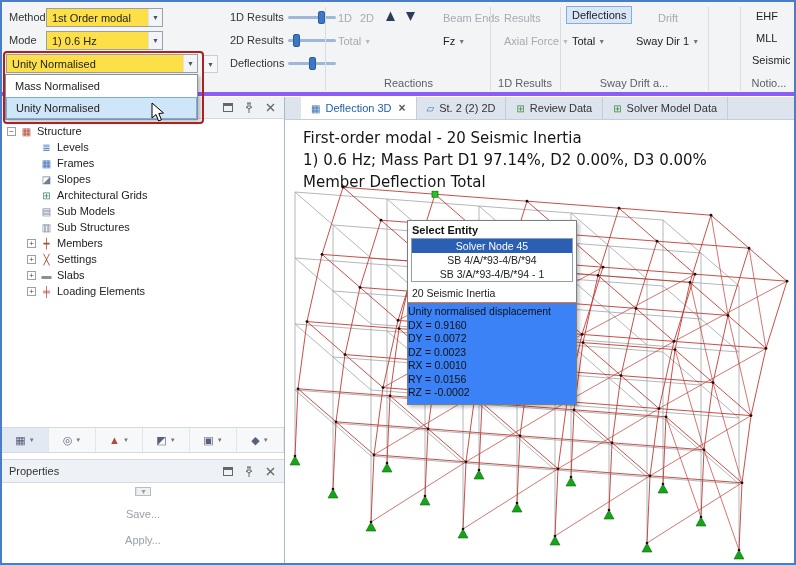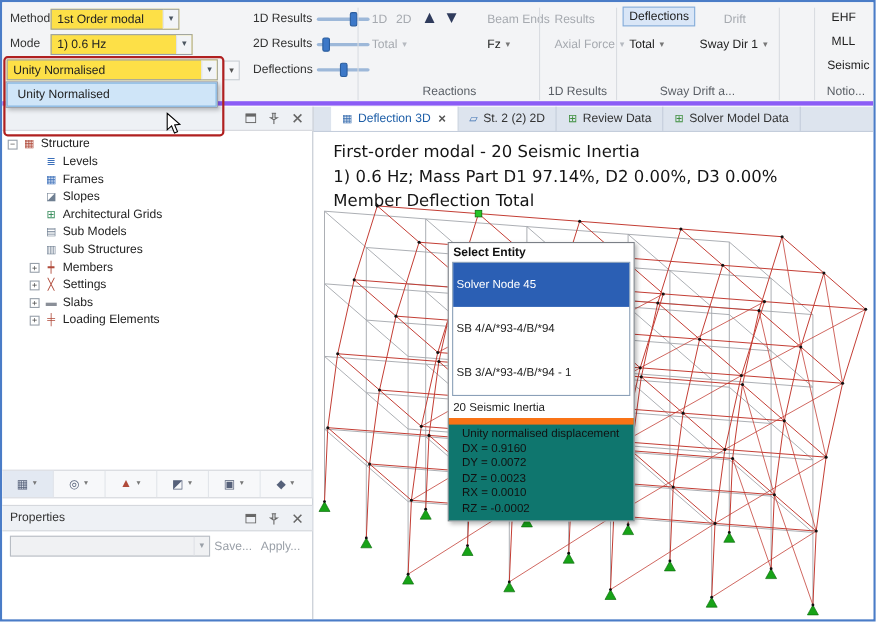--- a/index.html
+++ b/index.html
@@ -47,53 +47,53 @@
   .trow.child{padding-left:20px;}
   .exp{display:inline-flex;align-items:center;justify-content:center;width:9px;height:9px;border:1px solid #98a0aa;background:#fff;font-size:8px;line-height:7px;color:#444;flex:0 0 9px;cursor:pointer;}
   .exp-spacer{width:9px;flex:0 0 9px;}
   .ticon{width:13px;text-align:center;font-size:10px;flex:0 0 13px;}
   .tree-tabs{position:absolute;left:0;right:0;top:330px;height:26px;border-top:1px solid #d5d8dd;border-bottom:1px solid #d5d8dd;display:flex;background:#f7f8fa;}
   .ttab{flex:1;display:flex;align-items:center;justify-content:center;gap:3px;border-right:1px solid #e2e5ea;color:#56617a;font-size:11px;cursor:pointer;}
   .ttab.active{background:#e3e9f2;}
   .ttab .drop-arr{font-size:6px;}
   .props-header{position:absolute;left:0;right:0;top:362px;height:24px;background:#eef1f5;border-top:1px solid #d5d8dd;border-bottom:1px solid #d5d8dd;display:flex;align-items:center;gap:7px;padding:0 7px;}
   .props-header .ptitle{margin-right:auto;color:#333;}
-  .props-row{position:absolute;left:7px;right:7px;top:390px;display:flex;align-items:center;}
+  .props-row{position:absolute;left:7px;right:7px;top:390px;display:flex;align-items:center;gap:10px;flex-direction:column;}
   .props-combo{flex:1;height:19px;background:#f0f1f3;border:1px solid #b8bdc4;display:flex;align-items:center;}
   .props-combo .arr{margin-left:auto;width:14px;height:100%;display:flex;align-items:center;justify-content:center;color:#9aa0a8;font-size:7px;border-left:1px solid #dfe2e6;}
   .flatbtn{color:#9aa0a8;font-size:11px;padding:2px 4px;cursor:default;}
 
   
   .canvas{position:absolute;left:283px;top:118px;right:0;bottom:0;background:#fff;overflow:hidden;}
   .vp-header{position:absolute;left:18px;top:7px;z-index:1;font-family:"DejaVu Sans",sans-serif;font-size:15px;color:#151515;line-height:22px;white-space:nowrap;}
   #structure-svg{position:absolute;left:0;top:0;z-index:0;}
 
   
   .tooltip{position:absolute;left:122px;top:100px;width:170px;background:#fff;border:1px solid #7a7f86;box-shadow:2px 2px 4px rgba(0,0,0,.28);font-size:10.5px;z-index:2;}
   .tt-title{font-weight:bold;font-size:11px;padding:3px 4px 2px;color:#111;}
   .tt-list{border:1px solid #8ba0b8;margin:0 3px 3px;background:#fff;}
-  .tt-row{padding:14px 3px;color:#222;white-space:nowrap;overflow:hidden;cursor:default;}
+  .tt-row{padding:1px 3px;color:#222;white-space:nowrap;overflow:hidden;cursor:default;text-align:center;}
   .tt-row.selected{background:#2b5fb4;color:#fff;}
   .tt-load{padding:2px 4px 3px;color:#222;}
-  .tt-green{background:#0f766e;border-top:6px solid #f97316;padding:2px 12px 4px;line-height:13.5px;color:#111;}
+  .tt-green{background:#3b82f6;border-top:1px solid #f97316;padding:2px 0 4px;line-height:13.5px;color:#111;}
 </style>
 </head>
 <body>
 
 <div class="window">
 
   <div class="ribbon">
 
     <div class="rb-label" style="left:7px;top:9px;">Method</div>
     <div class="combo" style="left:44px;top:6px;width:117px;">
       <span>1st Order modal</span>
       <span class="arr">▼</span>
     </div>
     <div class="rb-label" style="left:7px;top:32px;">Mode</div>
-    <div class="combo" style="left:44px;top:29px;width:129px;">
+    <div class="combo" style="left:44px;top:29px;width:117px;">
       <span>1) 0.6 Hz</span>
       <span class="arr">▼</span>
     </div>
     <div class="combo" style="left:4px;top:52px;width:192px;">
       <span>Unity Normalised</span>
       <span class="arr">▼</span>
     </div>
     <div class="mini-drop" style="left:201px;top:53px;">▼</div>
 
     <div class="rb-label" style="left:228px;top:9px;">1D Results</div>
@@ -160,20 +160,21 @@
     <div class="vsep" style="left:706px;"></div>
     <div class="vsep" style="left:738px;"></div>
 
     <div class="rbtn" style="left:748px;top:5px;">EHF</div>
     <div class="rbtn" style="left:748px;top:27px;">MLL</div>
     <div class="rbtn" style="left:744px;top:49px;">Seismic</div>
     <div class="grp" style="left:738px;width:58px;">Notio...</div>
   </div>
 
   <div class="norm-popup">
+    <div class="norm-item">Mass Normalised</div>
     <div class="norm-item hl">Unity Normalised</div>
   </div>
   <div class="red-callout"></div>
   <svg class="cursor-icon" width="15" height="21">
     <path d="M2 1 L2 16 L6 12.5 L8.6 19 L11.4 17.8 L8.8 11.5 L13.5 11 Z" fill="#fff" stroke="#000" stroke-width="1"></path>
   </svg>
 
   <div class="tabbar">
     <div class="tab active">
       <span class="tabicon">▦</span>
@@ -754,18 +755,19 @@
         <div class="tt-row">SB 4/A/*93-4/B/*94</div>
         <div class="tt-row">SB 3/A/*93-4/B/*94 - 1</div>
       </div>
       <div class="tt-load">20 Seismic Inertia</div>
       <div class="tt-green">
         <div>Unity normalised displacement</div>
         <div>DX = 0.9160</div>
         <div>DY = 0.0072</div>
         <div>DZ = 0.0023</div>
         <div>RX = 0.0010</div>
+        <div>RY = 0.0156</div>
         <div>RZ = -0.0002</div>
       </div>
     </div>
   </div>
 
 </div>
 
 </body></html>

